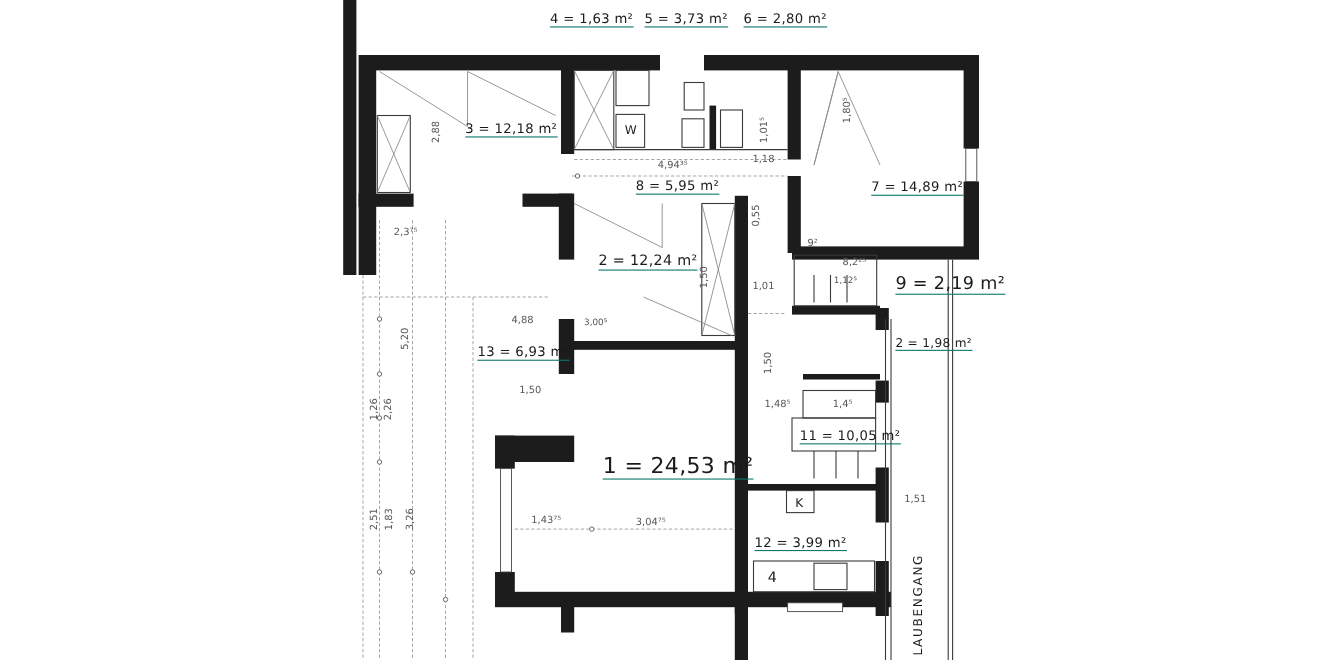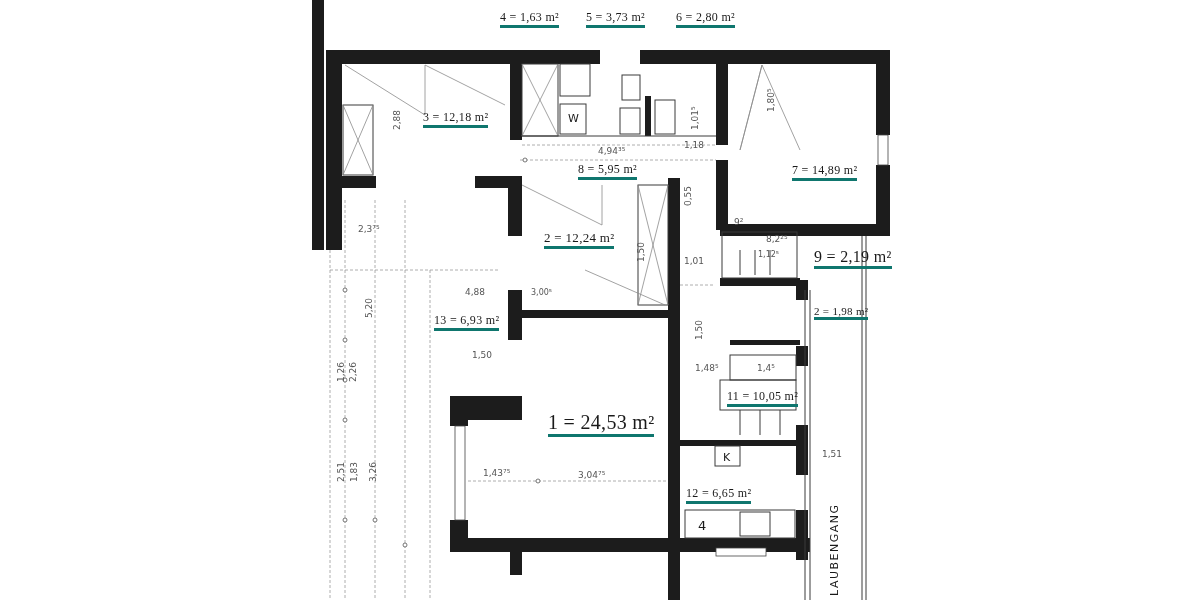--- a/index.html
+++ b/index.html
@@ -7,21 +7,21 @@
          font-family: "DejaVu Sans", sans-serif; }
   #plan { position: absolute; left: 0; top: 0; width: 1200px; height: 600px; }
   .wall { fill: #1c1c1c; }
   .thin { stroke: #3a3a3a; stroke-width: 1; fill: none; }
   .dim  { stroke: #9a9a9a; stroke-width: 0.8; fill: none; stroke-dasharray: 3 2; }
   .diag { stroke: #8a8a8a; stroke-width: 0.8; fill: none; }
   .win  { fill: #ffffff; stroke: #444; stroke-width: 0.8; }
   .node { fill: #fff; stroke: #555; stroke-width: 0.8; }
   .lbl { position: absolute; font-family: "DejaVu Sans", sans-serif; color: #1a1a1a;
          white-space: nowrap; }
-  .room { font-size: 13px; border-bottom: 3px solid #0f766e; letter-spacing: 0.3px; font-family: Liberation Serif, serif; }
+  .room { font-size: 13px; border-bottom: 1px solid #0f766e; letter-spacing: 0.3px; }
   .small { font-size: 9px; color: #555; }
   .vert { transform: rotate(-90deg); transform-origin: left top; }
 </style>
 </head>
 <body>
 
 <svg id="plan" viewBox="0 0 1200 600" xmlns="http://www.w3.org/2000/svg">
 
   <rect class="wall" x="312" y="0" width="12" height="250"></rect>
   <rect class="wall" x="326" y="50" width="16" height="200"></rect>
@@ -135,21 +135,21 @@
 <span class="lbl room" style="left:676px;top:10px;font-size:12px;">6 = 2,80 m²</span>
 
 <span class="lbl room" style="left:548px;top:411px;font-size:20px;">1 = 24,53 m²</span>
 <span class="lbl room" style="left:544px;top:230px;">2 = 12,24 m²</span>
 <span class="lbl room" style="left:423px;top:110px;font-size:12px;">3 = 12,18 m²</span>
 <span class="lbl room" style="left:792px;top:163px;font-size:12px;">7 = 14,89 m²</span>
 <span class="lbl room" style="left:578px;top:162px;font-size:12px;">8 = 5,95 m²</span>
 <span class="lbl room" style="left:814px;top:248px;font-size:16px;">9 = 2,19 m²</span>
 <span class="lbl room" style="left:814px;top:305px;font-size:11px;">2 = 1,98 m²</span>
 <span class="lbl room" style="left:727px;top:389px;font-size:12px;">11 = 10,05 m²</span>
-<span class="lbl room" style="left:686px;top:486px;font-size:12px;">12 = 6,65 m²</span>
+<span class="lbl room" style="left:686px;top:486px;font-size:12px;">12 = 3,99 m²</span>
 <span class="lbl room" style="left:434px;top:313px;font-size:12px;">13 = 6,93 m²</span>
 
 <span class="lbl" style="left:568px;top:112px;font-size:11px;">W</span>
 <span class="lbl" style="left:723px;top:451px;font-size:11px;">K</span>
 <span class="lbl" style="left:698px;top:518px;font-size:13px;">4</span>
 
 <span class="lbl vert" style="left:828px;top:596px;font-size:11px;letter-spacing:1.5px;">LAUBENGANG</span>
 
 <span class="lbl small" style="left:598px;top:146px;">4,94³⁵</span>
 <span class="lbl small" style="left:684px;top:140px;">1,18</span>
@@ -158,21 +158,21 @@
 <span class="lbl small vert" style="left:690px;top:130px;">1,01⁵</span>
 <span class="lbl small vert" style="left:636px;top:262px;">1,50</span>
 <span class="lbl small vert" style="left:683px;top:206px;">0,55</span>
 <span class="lbl small" style="left:684px;top:256px;">1,01</span>
 <span class="lbl small" style="left:734px;top:217px;">9²</span>
 <span class="lbl small" style="left:766px;top:234px;">8,2²⁵</span>
 <span class="lbl small" style="left:758px;top:250px;font-size:8px;">1,12⁵</span>
 <span class="lbl small vert" style="left:694px;top:340px;">1,50</span>
 <span class="lbl small" style="left:695px;top:363px;">1,48⁵</span>
 <span class="lbl small" style="left:757px;top:363px;">1,4⁵</span>
-<span class="lbl small" style="left:358px;top:224px;text-align:center;">2,3⁷⁵</span>
+<span class="lbl small" style="left:358px;top:207px;text-align:center;">2,3⁷⁵</span>
 <span class="lbl small" style="left:453px;top:287px;margin-left:12px;">4,88</span>
 <span class="lbl small vert" style="left:364px;top:318px;">5,20</span>
 <span class="lbl small" style="left:472px;top:350px;">1,50</span>
 <span class="lbl small vert" style="left:336px;top:382px;">1,26</span>
 <span class="lbl small vert" style="left:348px;top:382px;">2,26</span>
 <span class="lbl small" style="left:483px;top:468px;">1,43⁷⁵</span>
 <span class="lbl small" style="left:578px;top:470px;">3,04⁷⁵</span>
 <span class="lbl small" style="left:822px;top:449px;">1,51</span>
 <span class="lbl small vert" style="left:336px;top:482px;">2,51</span>
 <span class="lbl small vert" style="left:349px;top:482px;">1,83</span>

